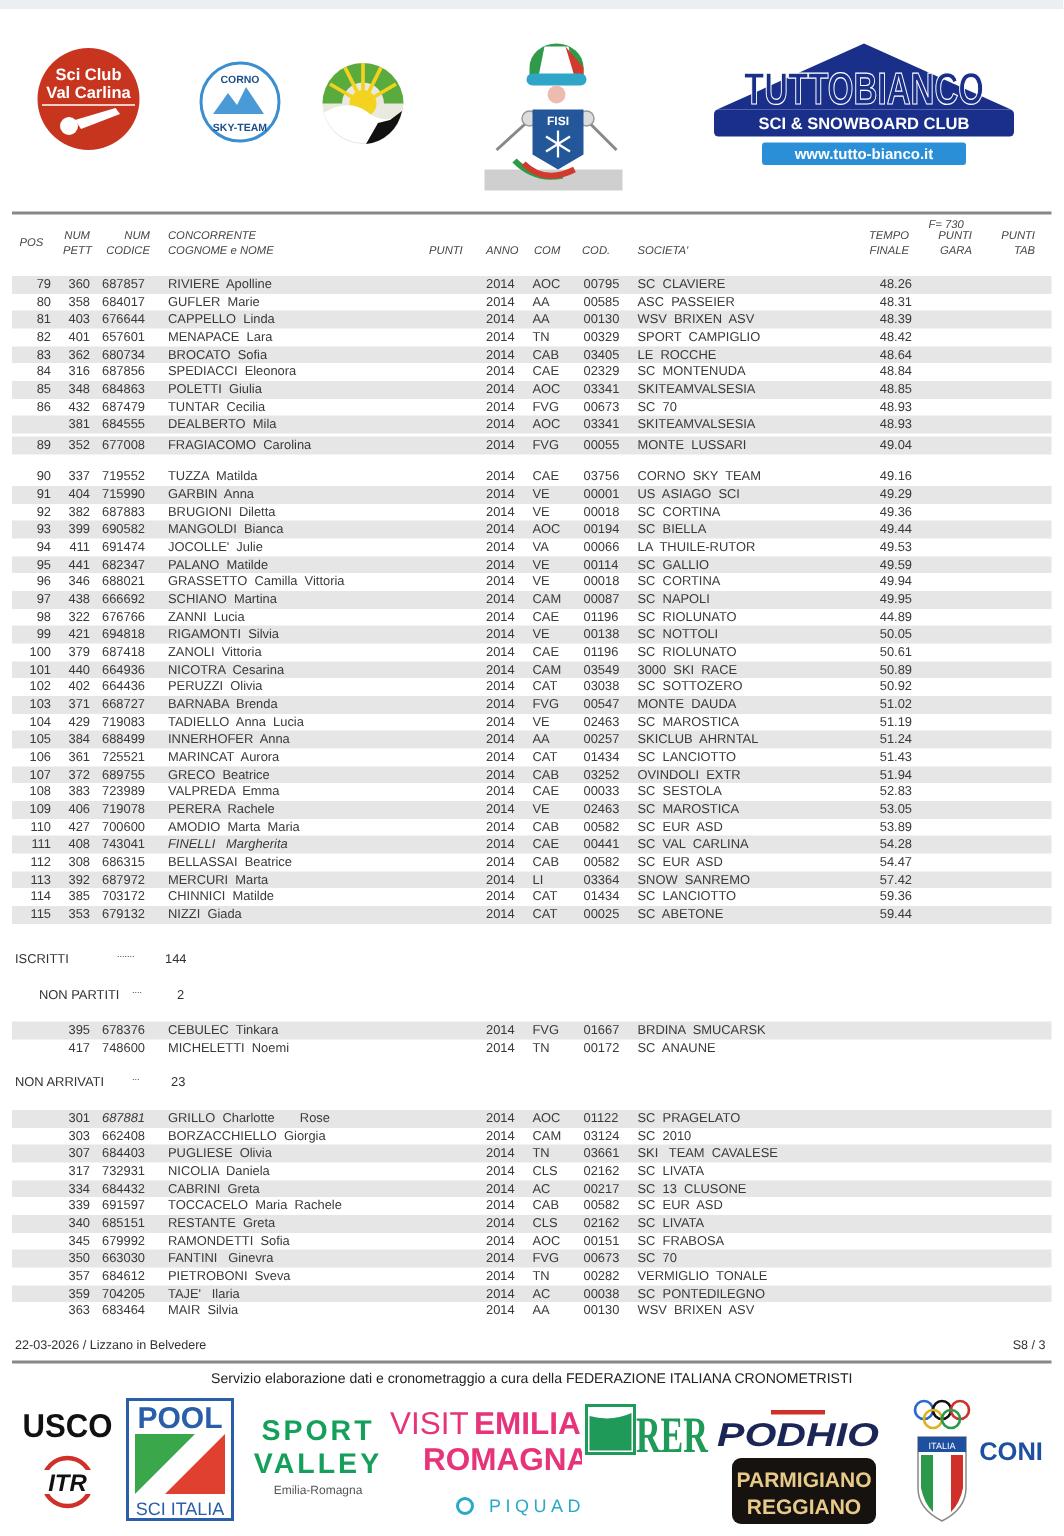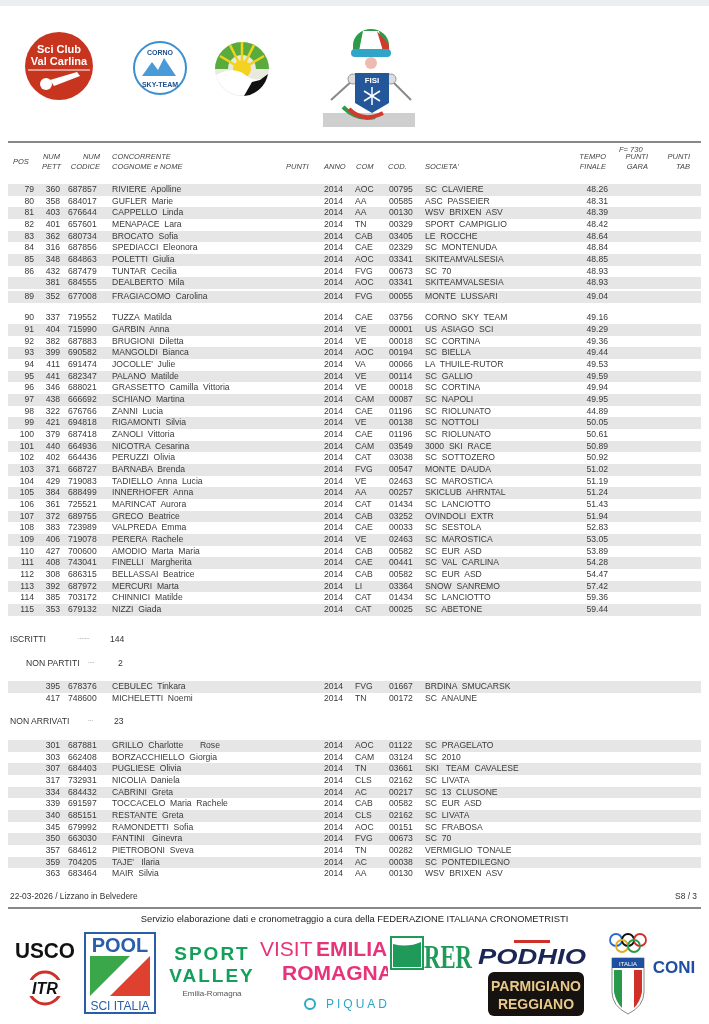--- a/index.html
+++ b/index.html
@@ -81,20 +81,30 @@
     <text x="59" y="58" text-anchor="middle" font-family="Liberation Sans, sans-serif" font-weight="bold" font-size="8" fill="#fff">FISI</text>
     <g stroke="#fff" stroke-width="1.5">
         <line x1="59" y1="62" x2="59" y2="80"></line>
         <line x1="51" y1="66" x2="67" y2="76"></line>
         <line x1="67" y1="66" x2="51" y2="76"></line>
       </g>
     <path d="M30 82 Q44 96 62 92" stroke="#2e9a4a" stroke-width="4" fill="none"></path>
     <path d="M36 84 Q50 98 70 88" stroke="#d23a2d" stroke-width="4" fill="none"></path>
   </svg>
 
+  <div class="logo" style="left:476px;top:5px;width:200px;height:90px">
+    <svg width="200" height="90" viewBox="0 0 200 90" style="position:absolute;left:0;top:0">
+      <path d="M2 48 L100 4 L198 48 Z" fill="#1a2f8a"></path>
+      <text x="100" y="44" text-anchor="middle" font-family="Liberation Sans, sans-serif" font-weight="bold" font-size="30" fill="#1a2f8a" stroke="#fff" stroke-width="0.8" textLength="160" lengthAdjust="spacingAndGlyphs">TUTTOBIANCO</text>
+      <rect x="0" y="48" width="200" height="18" rx="3" fill="#1a2f8a"></rect>
+      <text x="100" y="61" text-anchor="middle" font-family="Liberation Sans, sans-serif" font-weight="bold" font-size="11" fill="#fff">SCI &amp; SNOWBOARD CLUB</text>
+      <rect x="32" y="70" width="136" height="15" rx="2" fill="#2a8fd6"></rect>
+      <text x="100" y="81" text-anchor="middle" font-family="Liberation Sans, sans-serif" font-weight="bold" font-size="10" fill="#fff">www.tutto-bianco.it</text>
+    </svg>
+  </div>
 </div>
 
 <div class="hr" style="top:141px;"></div>
 
 <div>
   <div class="colhead" style="left:619px;top:145px">F=  730</div>
   <div class="colhead" style="left:13px;top:157px">POS</div>
   <div class="colhead" style="left:42px;top:152px;text-align:right;width:18px">
       <div>NUM</div>
       <div>PETT</div>
@@ -476,21 +486,21 @@
       <span class="c-anno" style="white-space: pre;">2014</span>
       <span class="c-com" style="white-space: pre;">CAB</span>
       <span class="c-code" style="white-space: pre;">00582</span>
       <span class="c-soc" style="white-space: pre;">SC  EUR  ASD</span>
       <span class="c-time" style="white-space: pre;">53.89</span>
     </div>
     <div class="row alt" style="top: 557.44px;">
       <span class="c-pos" style="white-space: pre;">111</span>
       <span class="c-pett" style="white-space: pre;">408</span>
       <span class="c-cod" style="white-space: pre;">743041</span>
-      <span class="c-name" style="white-space: pre;">FINELLI   Margherita</span>
+      <span class="c-name" style="white-space: pre; font-style: italic;">FINELLI   Margherita</span>
       <span class="c-anno" style="white-space: pre;">2014</span>
       <span class="c-com" style="white-space: pre;">CAE</span>
       <span class="c-code" style="white-space: pre;">00441</span>
       <span class="c-soc" style="white-space: pre;">SC  VAL  CARLINA</span>
       <span class="c-time" style="white-space: pre;">54.28</span>
     </div>
     <div class="row" style="top: 569.11px;">
       <span class="c-pos" style="white-space: pre;">112</span>
       <span class="c-pett" style="white-space: pre;">308</span>
       <span class="c-cod" style="white-space: pre;">686315</span>
@@ -571,21 +581,21 @@
 
 <div class="section" style="top:716px">
   <span style="left:0">NON ARRIVATI</span>
   <span style="left:78px;font-size:6px">...</span>
   <span style="left:104px">23</span>
 </div>
 
 <div id="na-rows">
     <div class="row alt" style="top: 740px;">
       <span class="c-pett" style="white-space: pre;">301</span>
-      <span class="c-cod" style="white-space: pre;">687881</span>
+      <span class="c-cod" style="white-space: pre; font-style: italic;">687881</span>
       <span class="c-name" style="white-space: pre;">GRILLO  Charlotte       Rose</span>
       <span class="c-anno" style="white-space: pre;">2014</span>
       <span class="c-com" style="white-space: pre;">AOC</span>
       <span class="c-code" style="white-space: pre;">01122</span>
       <span class="c-soc" style="white-space: pre;">SC  PRAGELATO</span>
     </div>
     <div class="row" style="top: 751.67px;">
       <span class="c-pett" style="white-space: pre;">303</span>
       <span class="c-cod" style="white-space: pre;">662408</span>
       <span class="c-name" style="white-space: pre;">BORZACCHIELLO  Giorgia</span>

